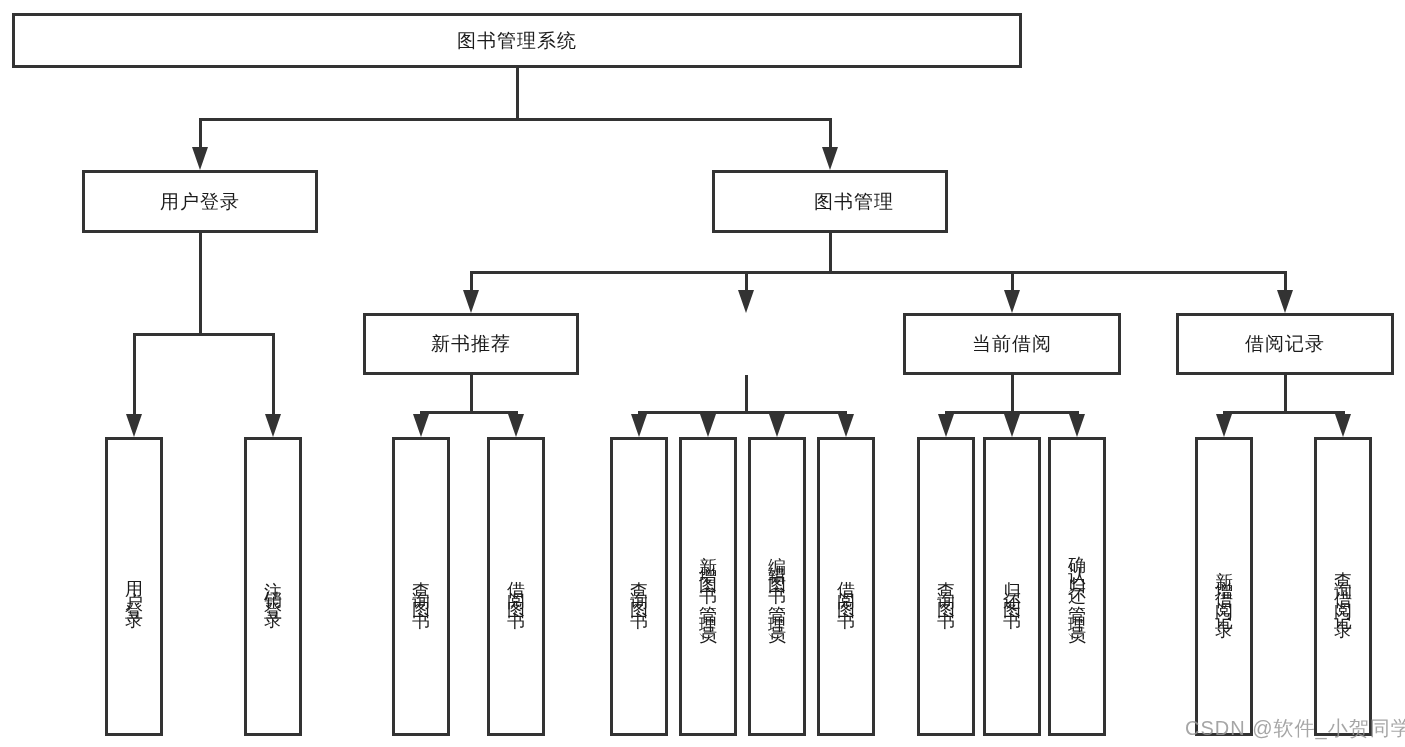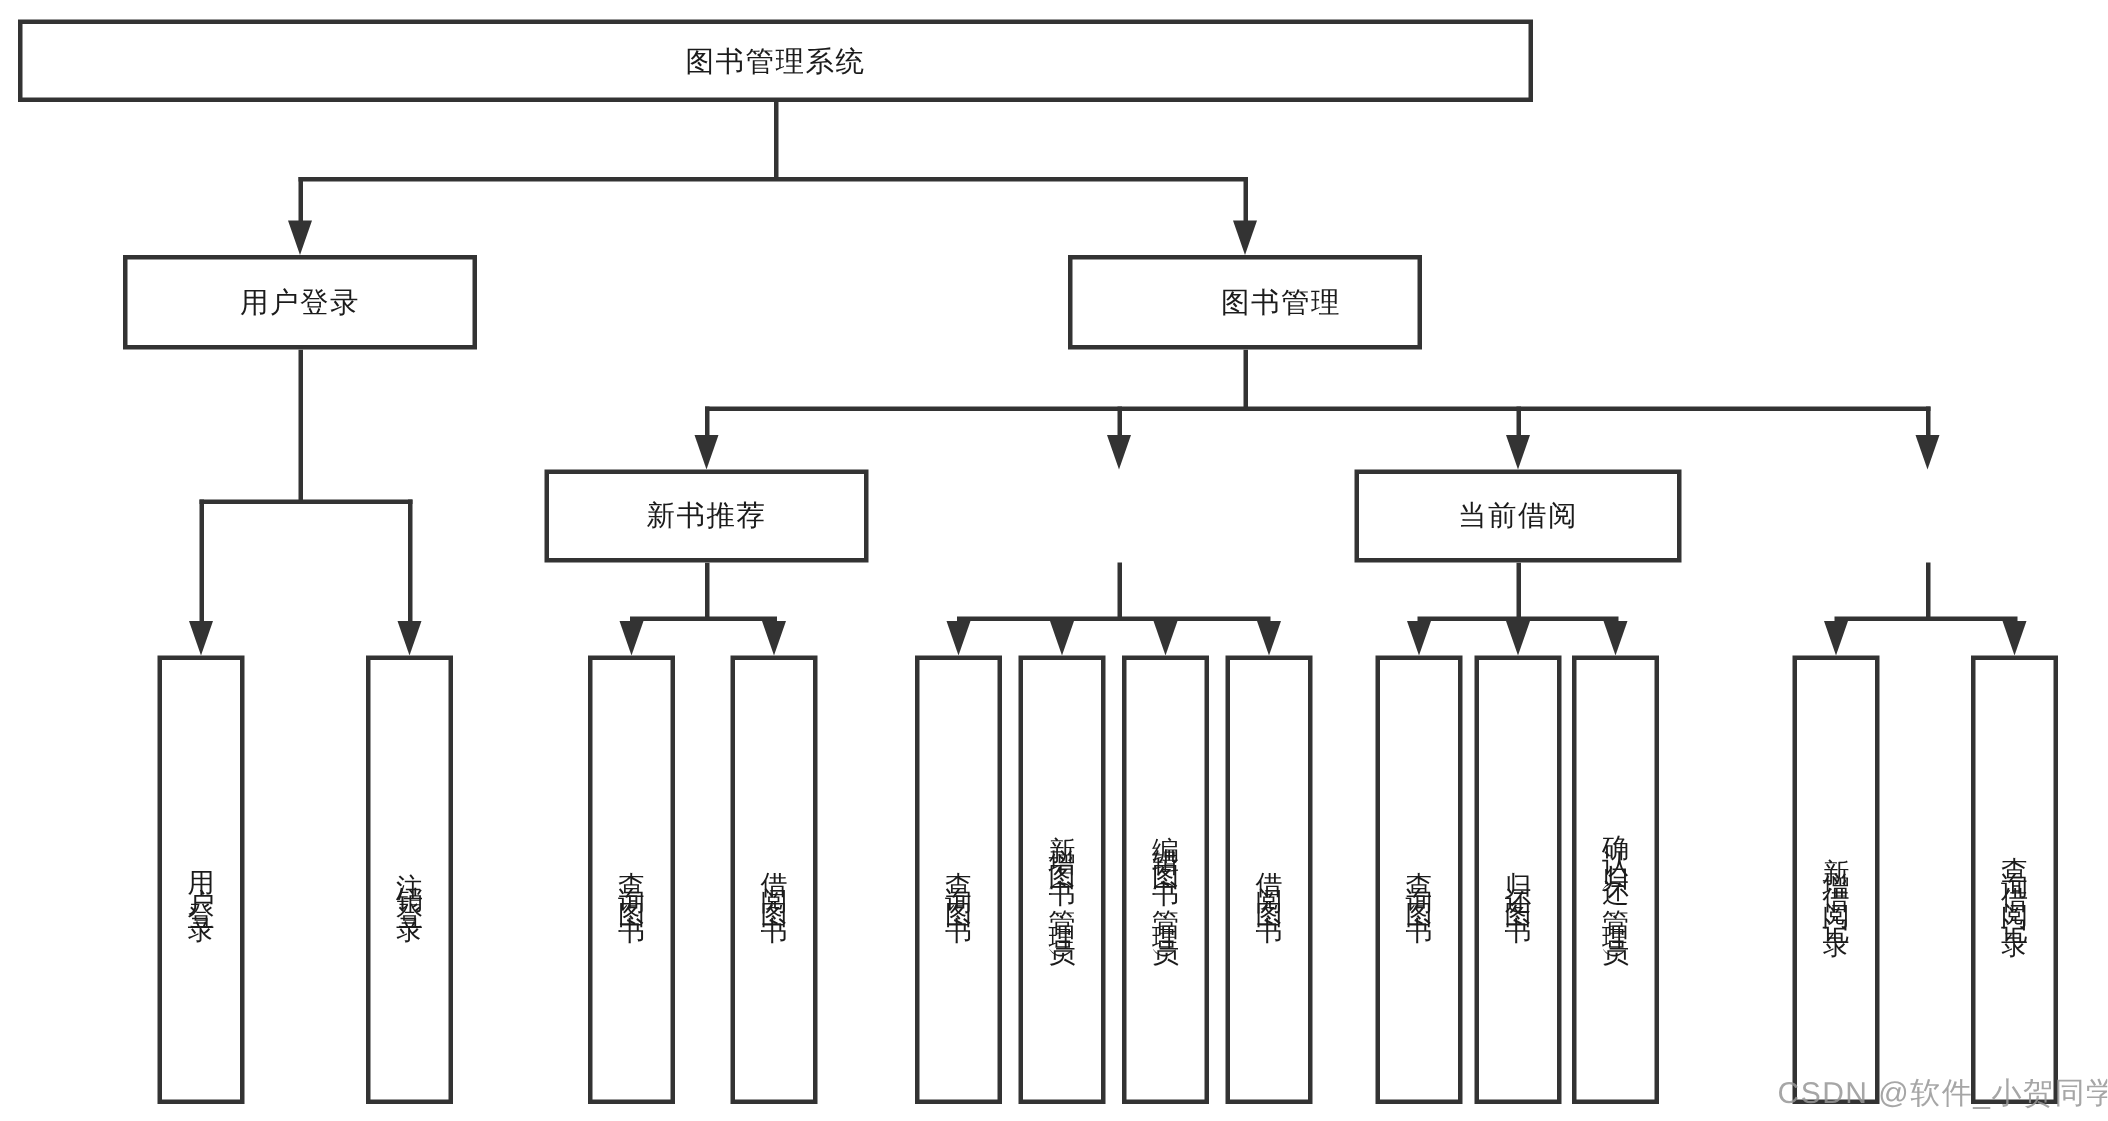--- a/index.html
+++ b/index.html
@@ -107,20 +107,23 @@
   <div class="arrow" style="left:1004px; top:290px;"></div>
   <div class="vline" style="left:1284px; top:271px; height:21px;"></div>
   <div class="arrow" style="left:1277px; top:290px;"></div>
 
   <div class="box" style="left:363px; top:313px; width:216px; height:62px;">
     <span>新书推荐</span>
   </div>
   <div class="box" style="left:903px; top:313px; width:218px; height:62px;align-items:center;">
     <span>当前借阅</span>
   </div>
+  <div class="box" style="left:1176px; top:313px; width:218px; height:62px;">
+    <span>借阅记录</span>
+  </div>
 
   <div class="vline" style="left:470px; top:375px; height:38px;"></div>
   <div class="hline" style="left:420px; top:411px; width:98px;"></div>
   <div class="arrow" style="left:413px; top:414px;"></div>
   <div class="arrow" style="left:508px; top:414px;"></div>
 
   <div class="vline" style="left:745px; top:375px; height:38px;"></div>
   <div class="hline" style="left:638px; top:411px; width:209px;"></div>
   <div class="arrow" style="left:631px; top:414px;"></div>
   <div class="arrow" style="left:700px; top:414px;"></div>

